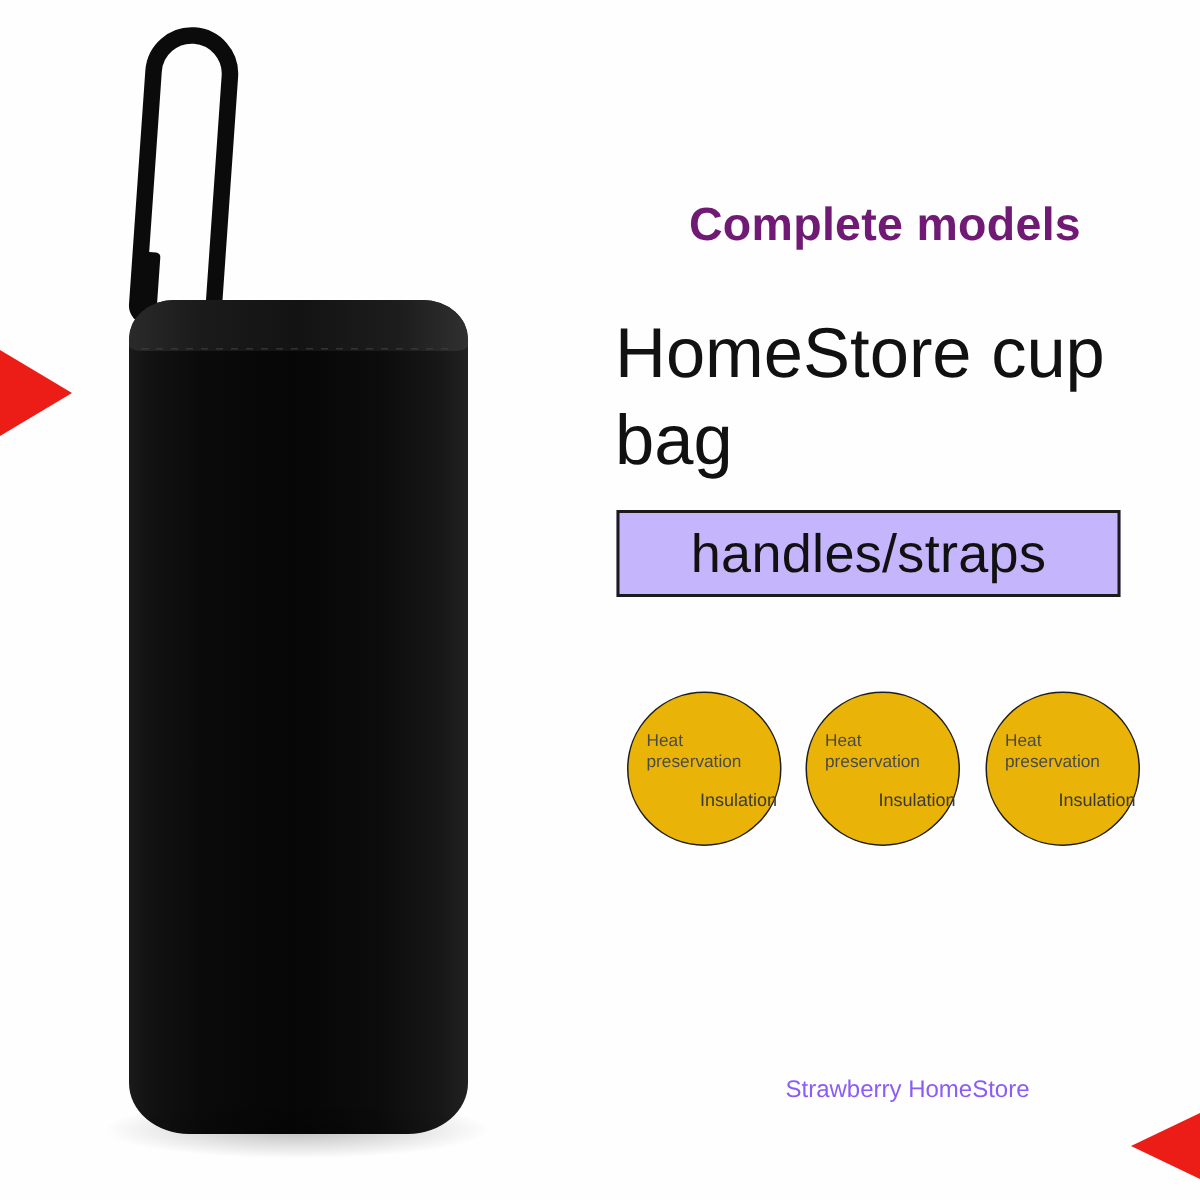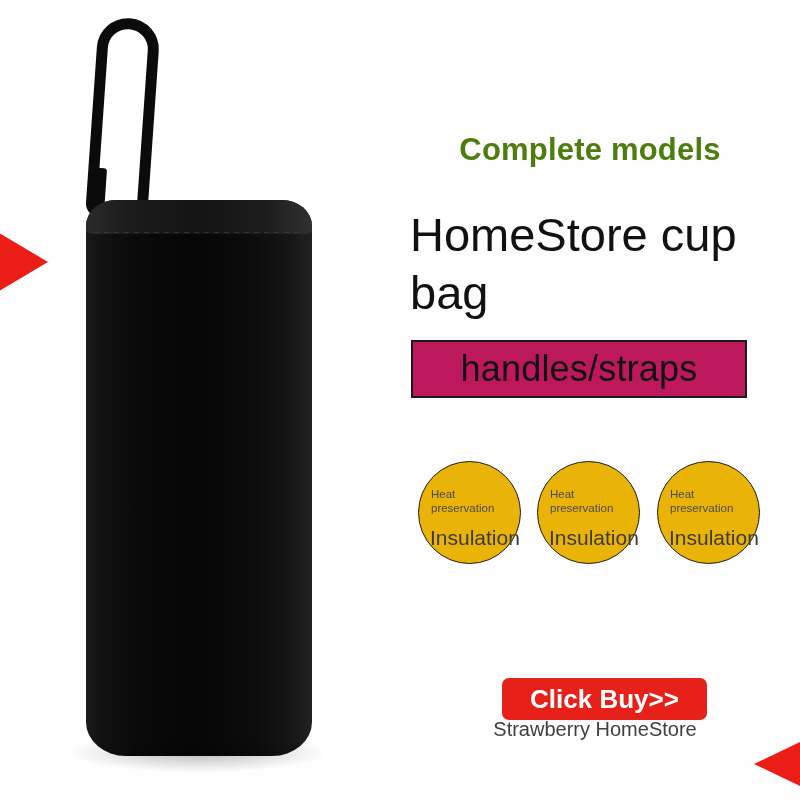--- a/index.html
+++ b/index.html
@@ -119,21 +119,21 @@
     background: radial-gradient(ellipse at center,
         rgba(0,0,0,.26) 0%, rgba(0,0,0,0) 72%);
   }
 
   
   .headline {
     position: absolute;
     left: 410px;
     top: 132px;
     width: 360px;
-    color: #4d7c0f;
+    color: #701a75;
     font-size: 31px;
     font-weight: 600;
     text-align: center;
     letter-spacing: .2px;
     white-space: nowrap;
   }
   .title {
     position: absolute;
     left: 410px;
     top: 206px;
@@ -143,21 +143,21 @@
     font-weight: 300;
     line-height: 1.24;
   }
   .subtitle-box {
     position: absolute;
     left: 411px;
     top: 340px;
     width: 336px;
     height: 58px;
     border: 2px solid #1b1b1b;
-    background: #be185d;
+    background: #c4b5fd;
     box-sizing: border-box;
     display: flex;
     align-items: center;
     justify-content: center;
   }
   .subtitle-box span {
     color: #111111;
     font-size: 36px;
     font-weight: 400;
     letter-spacing: .2px;
@@ -192,21 +192,22 @@
     color: #4a4a4a;
     font-size: 11.5px;
     line-height: 1.22;
   }
   .badge-bottom {
     position: absolute;
     left: 11px;
     top: 64px;
     width: 88px;
     color: #3a3a3a;
-    font-size: 21px;
+    font-size: 12px;
+    text-align: right;
   }
 
   
   .cta-button {
     position: absolute;
     left: 502px;
     top: 678px;
     width: 205px;
     height: 42px;
     background: #e8201a;
@@ -214,26 +215,26 @@
     border-radius: 7px;
     color: #ffffff;
     font-family: "Liberation Sans", sans-serif;
     font-size: 26px;
     font-weight: 600;
     cursor: pointer;
     padding: 0;
   }
   .store-name {
     position: absolute;
-    left: 450px;
+    left: 460px;
     top: 718px;
     width: 290px;
     text-align: center;
-    color: #404040;
-    font-size: 20px;
+    color: #8b5cf6;
+    font-size: 16px;
     font-weight: 400;
   }
 </style>
 </head>
 <body>
 
 <div id="stage">
 
   <div class="arrow-left"></div>
   <div class="arrow-right"></div>
@@ -263,16 +264,15 @@
     <div class="badge b2">
       <div class="badge-top">Heat preservation</div>
       <div class="badge-bottom">Insulation</div>
     </div>
     <div class="badge b3">
       <div class="badge-top">Heat preservation</div>
       <div class="badge-bottom">Insulation</div>
     </div>
   </div>
 
-  <button class="cta-button">Click Buy&gt;&gt;</button>
   <div class="store-name">Strawberry HomeStore</div>
 
 </div>
 
 </body></html>

